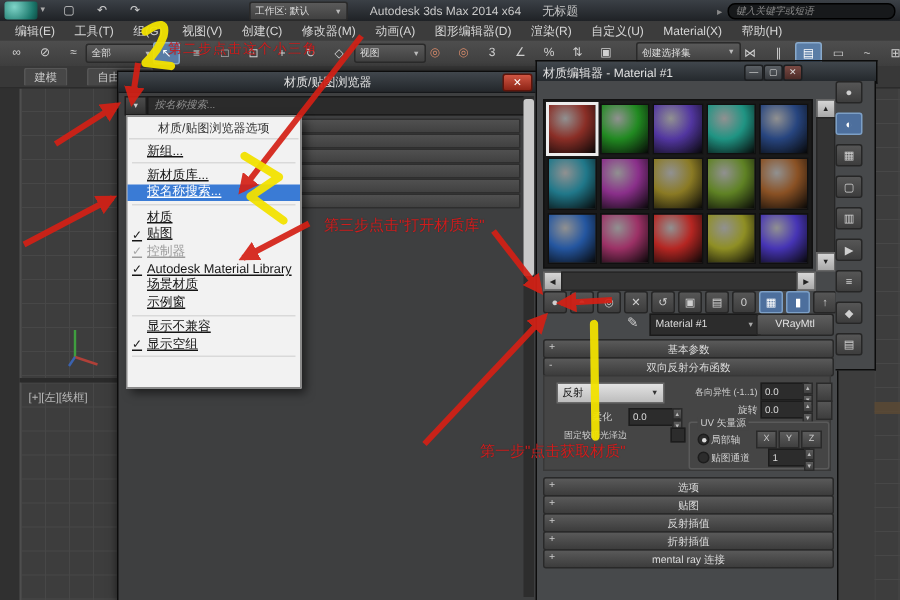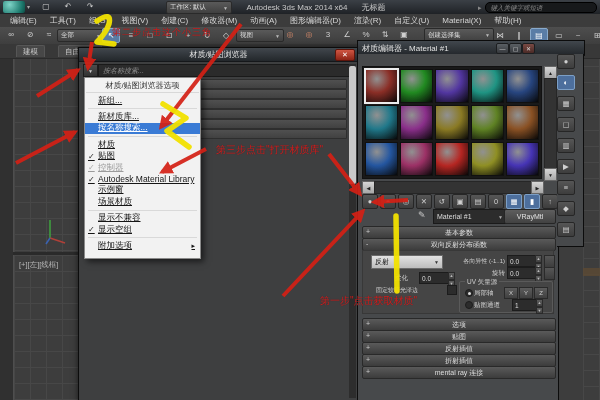--- a/index.html
+++ b/index.html
@@ -316,52 +316,47 @@
           <span class="mi-label">控制器</span>
           <span class="submenu-arrow-icon"></span>
         </div>
         <div class="mi chk">
           <span class="check-icon"></span>
           <span class="mi-label">Autodesk Material Library</span>
           <span class="submenu-arrow-icon"></span>
         </div>
         <div class="mi">
           <span class="check-icon"></span>
+          <span class="mi-label">场景材质</span>
+          <span class="submenu-arrow-icon"></span>
+        </div>
+        <div class="mi">
+          <span class="check-icon"></span>
           <span class="mi-label">示例窗</span>
           <span class="submenu-arrow-icon"></span>
         </div>
+        <div class="mi sep">
+          
+          
+          
+        </div>
         <div class="mi">
           <span class="check-icon"></span>
-          <span class="mi-label">场景材质</span>
+          <span class="mi-label">显示不兼容</span>
+          <span class="submenu-arrow-icon"></span>
+        </div>
+        <div class="mi chk">
+          <span class="check-icon"></span>
+          <span class="mi-label">显示空组</span>
           <span class="submenu-arrow-icon"></span>
         </div>
         <div class="mi sep">
           
           
           
-        </div>
-        <div class="mi">
-          <span class="check-icon"></span>
-          <span class="mi-label">显示不兼容</span>
-          <span class="submenu-arrow-icon"></span>
-        </div>
-        <div class="mi chk">
-          <span class="check-icon"></span>
-          <span class="mi-label">显示空组</span>
-          <span class="submenu-arrow-icon"></span>
-        </div>
-        <div class="mi sep">
-          
-          
-          
-        </div>
-        <div class="mi sub">
-          <span class="check-icon"></span>
-          <span class="mi-label">附加选项</span>
-          <span class="submenu-arrow-icon"></span>
         </div>
       </div>
   </div>
 
   <div class="abs wtitle me-title">
     <span style="margin-left:4px;">材质编辑器 - Material #1</span>
     <div class="abs winbtn" style="left:138px;top:2px;">—</div>
     <div class="abs winbtn" style="left:151px;top:2px;">▢</div>
     <div class="abs winbtn" style="left:164px;top:2px;background:linear-gradient(#7a4a44,#4a2a26);">✕</div>
   </div>

